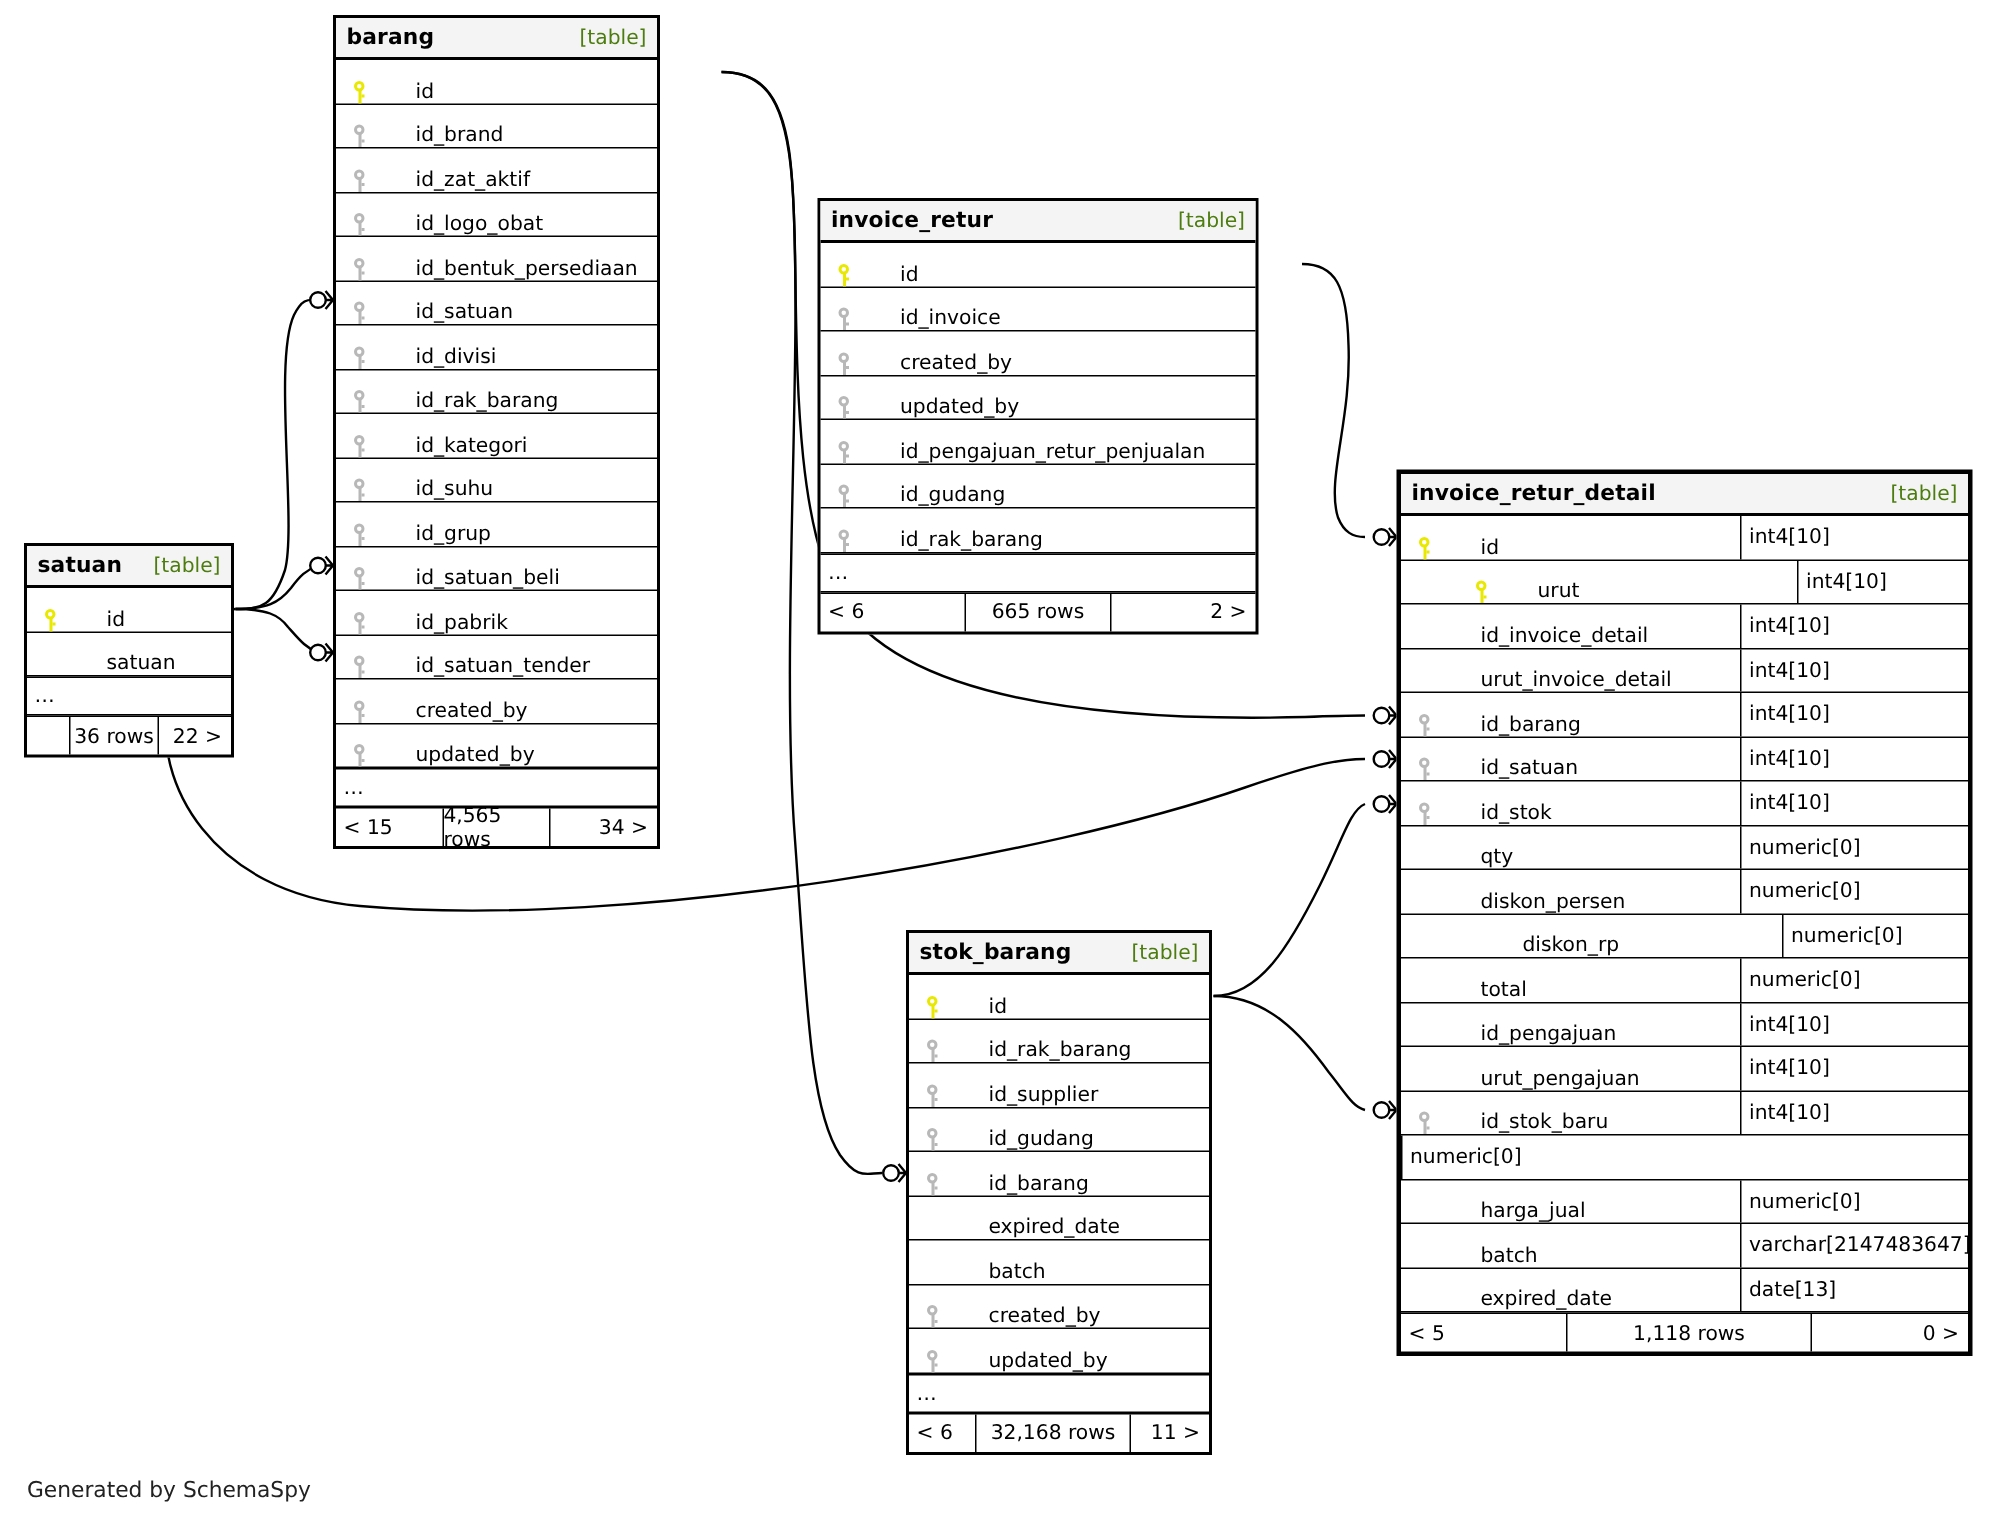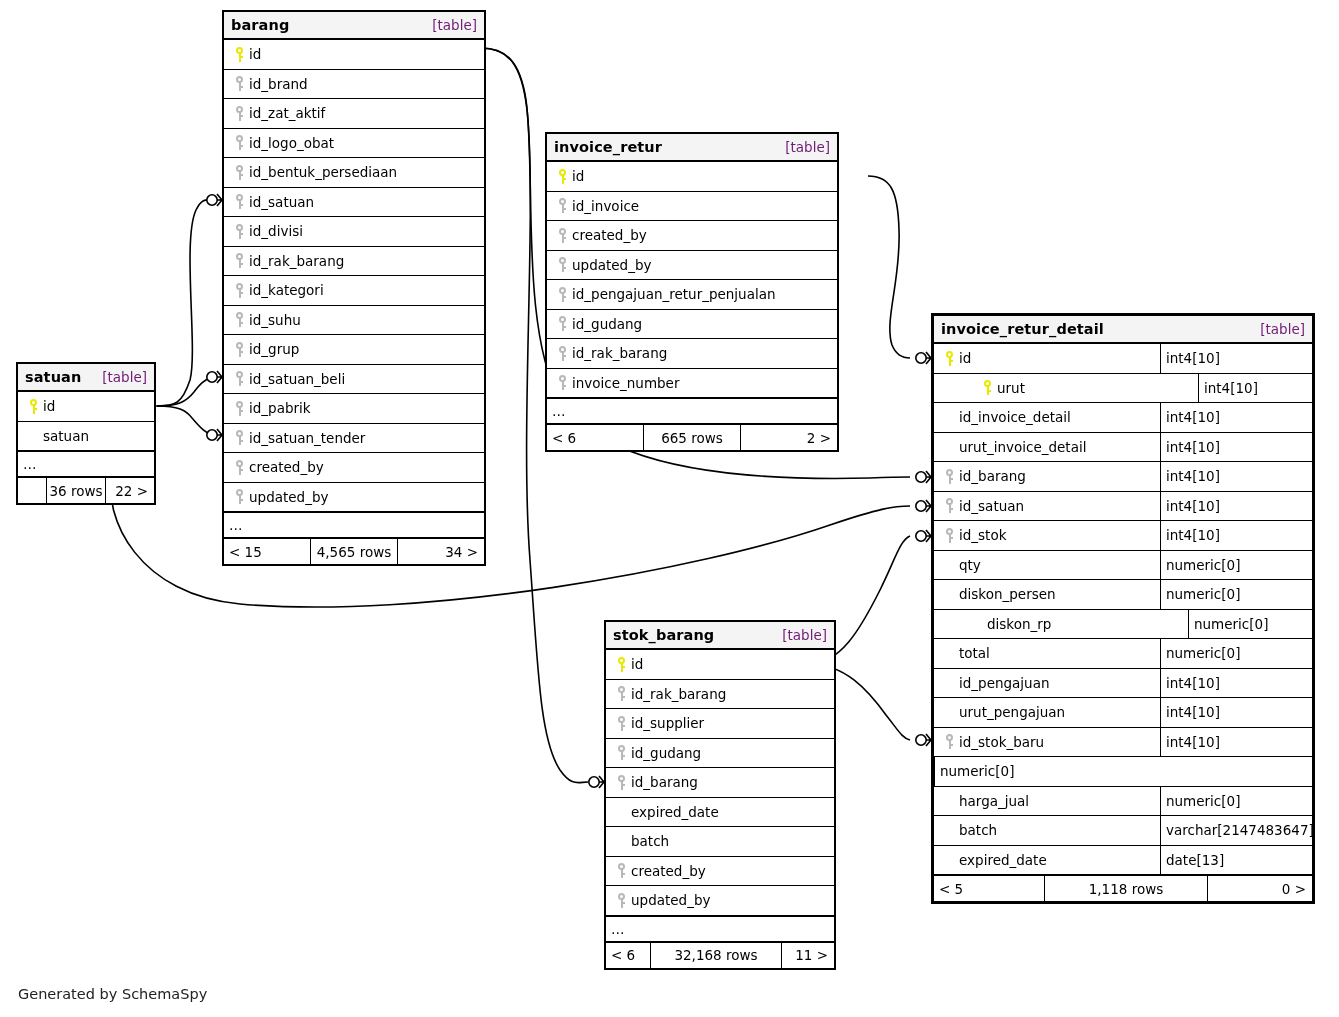--- a/index.html
+++ b/index.html
@@ -26,36 +26,37 @@
     background:#f4f4f4;
     border-bottom:2px solid #000;
     display:flex;
     align-items:center;
     justify-content:space-between;
     padding:0 7px;
     height:28px;
     box-sizing:border-box;
   }
   .tname { font-weight:bold; font-size:14.5px; color:#000; letter-spacing:0.1px; }
-  .ttag  { font-size:13.5px; color:#701a75; }
+  .ttag  { font-size:13.5px; color:#4d7c0f; }
 
   .row {
     display:flex;
     align-items:stretch;
     border-bottom:1px solid #000;
     height:29.5px;
     box-sizing:border-box;
   }
   .row:last-of-type { border-bottom:none; }
   .cname {
-    display:flex; align-items:center;
+    display:flex; align-items:flex-end;
     padding-left:6px;
     font-size:13.5px; color:#000;
     flex:1 1 auto; min-width:0;
     white-space:nowrap;
+    gap:28px;
   }
   .ctype {
     display:flex; align-items:center;
     padding-left:5px;
     font-size:13.5px; color:#000;
     border-left:1px solid #000;
     box-sizing:border-box;
     white-space:nowrap;
   }
 
@@ -171,21 +172,21 @@
             <span>satuan</span>
           </div>
         </div>
         <div class="ellipsis-row">…</div>
         <div class="foot">
           <div class="f-prev" style="flex: 0 0 28px;"></div>
           <div class="f-mid" style="flex: 1 1 auto;">36 rows</div>
           <div class="f-next" style="flex: 0 0 48px;">22 &gt;</div>
         </div>
       </div>
-      <div class="table-box" style="left: 222px; top: 10px; width: 264px;">
+      <div class="table-box" style="left: 222px; top: 10px; width: 218px;">
         <div class="thead">
           <span class="tname">barang</span>
           <span class="ttag">[table]</span>
         </div>
         <div class="row">
           <div class="cname">
             <span class="keyslot">
               <span class="key pk">
                 <span class="head"></span>
                 <span class="stem"></span>
@@ -464,40 +465,28 @@
             <span class="keyslot">
               <span class="key fk">
                 <span class="head"></span>
                 <span class="stem"></span>
                 <span class="tooth"></span>
               </span>
             </span>
             <span>id_rak_barang</span>
           </div>
         </div>
-        <div class="row">
-          <div class="cname">
-            <span class="keyslot">
-              <span class="key fk">
-                <span class="head"></span>
-                <span class="stem"></span>
-                <span class="tooth"></span>
-              </span>
-            </span>
-            <span>invoice_number</span>
-          </div>
-        </div>
         <div class="ellipsis-row">…</div>
         <div class="foot">
           <div class="f-prev" style="flex: 0 0 33%;">&lt; 6</div>
           <div class="f-mid" style="flex: 0 0 34%;">665 rows</div>
           <div class="f-next" style="flex: 0 0 33%;">2 &gt;</div>
         </div>
       </div>
-      <div class="table-box" style="left: 604px; top: 620px; width: 232px;">
+      <div class="table-box" style="left: 604px; top: 620px; width: 204px;">
         <div class="thead">
           <span class="tname">stok_barang</span>
           <span class="ttag">[table]</span>
         </div>
         <div class="row">
           <div class="cname">
             <span class="keyslot">
               <span class="key pk">
                 <span class="head"></span>
                 <span class="stem"></span>

